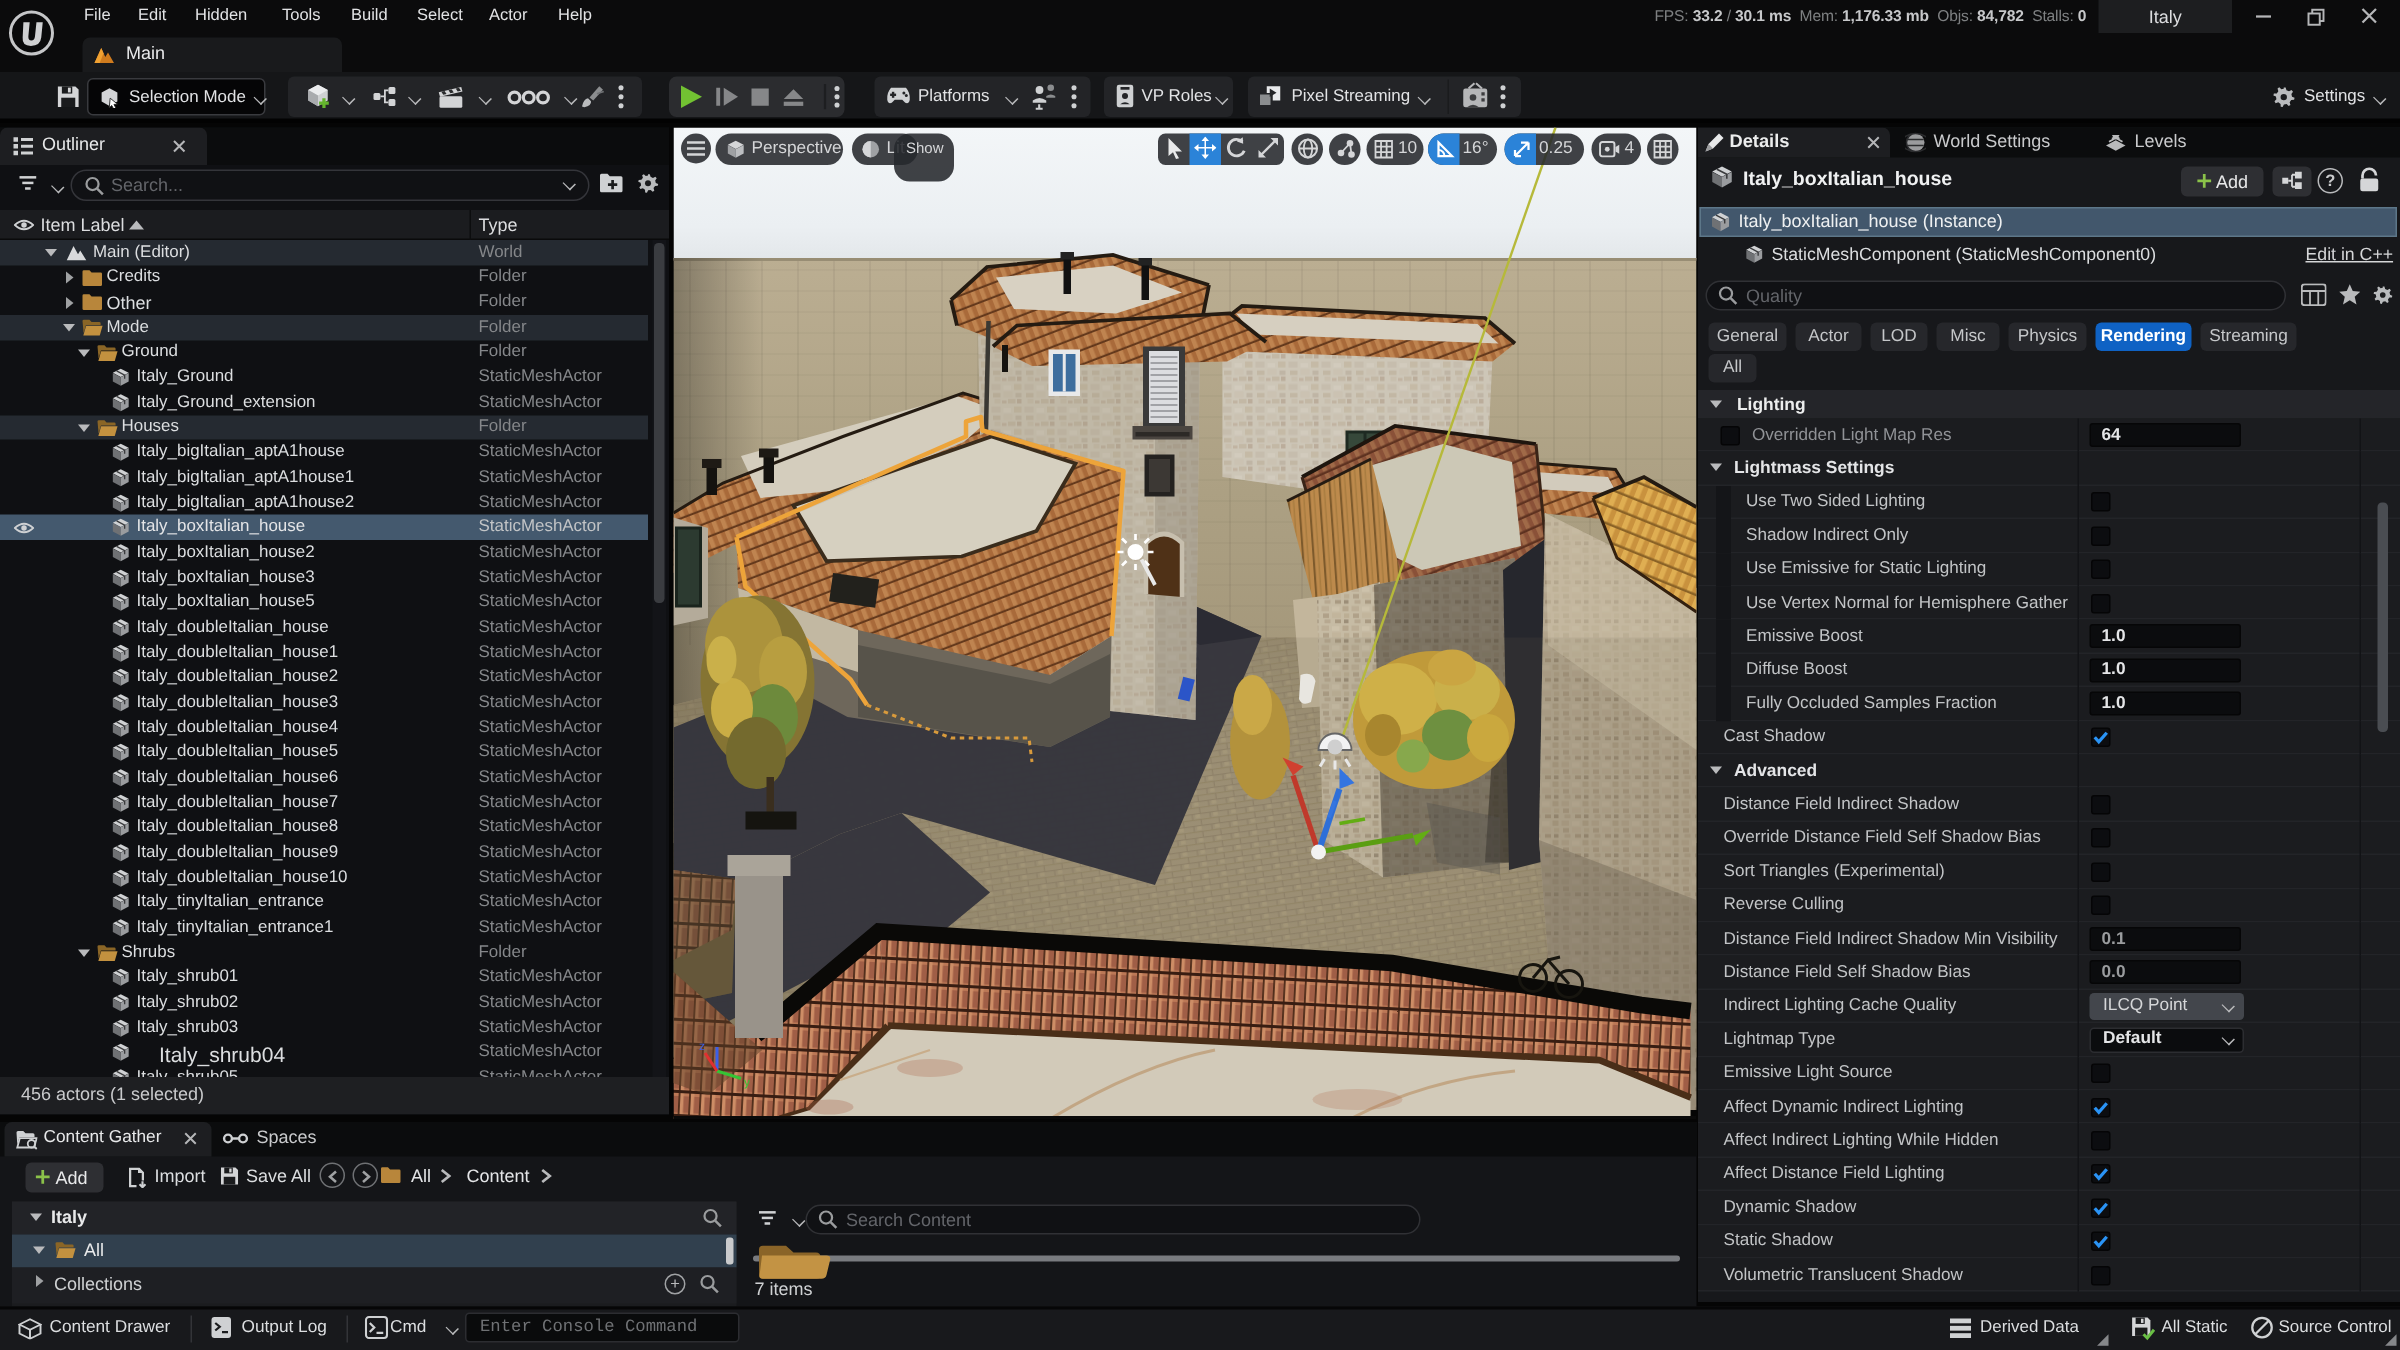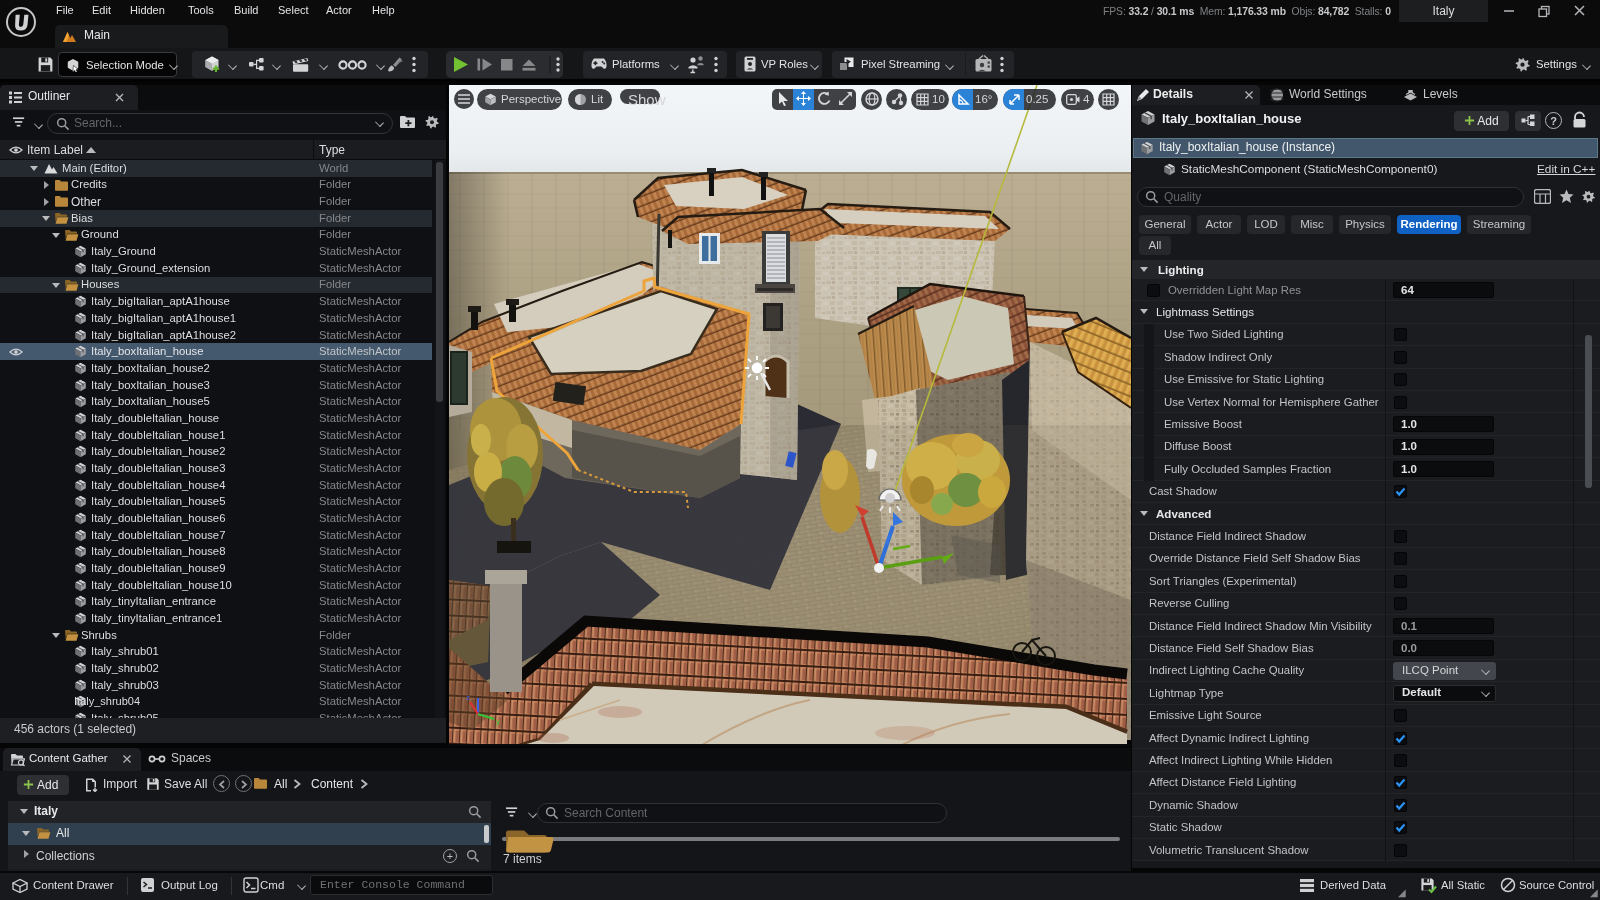--- a/index.html
+++ b/index.html
@@ -264,21 +264,21 @@
 <svg class="abs" style="left:54px;top:110.34px" width="15" height="13">
         <use href="#folder"></use>
       </svg>
 <div class="abs" style="left:71px;top:110.14px;font-size:12px;color:#dcdee0;white-space:nowrap">Other</div>
 <div class="abs" style="left:319px;top:110.14px;font-size:11.3px;color:#85878a">Folder</div>
 <div class="abs" style="left:0;top:125.01px;width:432px;height:16.67px;background:#252a31;"></div>
 <span class="abs" style="left:42px;top:131.01px;width:0;height:0;border-left:4.5px solid transparent;border-right:4.5px solid transparent;border-top:5.5px solid #b9babc"></span>
 <svg class="abs" style="left:54px;top:127.01px" width="15" height="13">
         <use href="#folderop"></use>
       </svg>
-<div class="abs" style="left:71px;top:126.81px;font-size:11.3px;color:#dcdee0;white-space:nowrap">Bias</div>
+<div class="abs" style="left:71px;top:126.81px;font-size:11.3px;color:#dcdee0;white-space:nowrap">Mode</div>
 <div class="abs" style="left:319px;top:126.81px;font-size:11.3px;color:#85878a">Folder</div>
 <div class="abs" style="left:0;top:141.68px;width:432px;height:16.67px;"></div>
 <span class="abs" style="left:52px;top:147.68px;width:0;height:0;border-left:4.5px solid transparent;border-right:4.5px solid transparent;border-top:5.5px solid #b9babc"></span>
 <svg class="abs" style="left:64px;top:143.68px" width="15" height="13">
         <use href="#folderop"></use>
       </svg>
 <div class="abs" style="left:81px;top:143.48px;font-size:11.3px;color:#dcdee0;white-space:nowrap">Ground</div>
 <div class="abs" style="left:319px;top:143.48px;font-size:11.3px;color:#85878a">Folder</div>
 <div class="abs" style="left:0;top:158.35px;width:432px;height:16.67px;"></div>
 <svg class="abs" style="left:74px;top:160.35px" width="13" height="13">
@@ -444,21 +444,21 @@
 <div class="abs" style="left:0;top:591.77px;width:432px;height:16.67px;"></div>
 <svg class="abs" style="left:74px;top:593.77px" width="13" height="13">
         <use href="#cube"></use>
       </svg>
 <div class="abs" style="left:91px;top:593.57px;font-size:11.3px;color:#dcdee0;white-space:nowrap">Italy_shrub03</div>
 <div class="abs" style="left:319px;top:593.57px;font-size:11.3px;color:#85878a">StaticMeshActor</div>
 <div class="abs" style="left:0;top:608.44px;width:432px;height:16.67px;"></div>
 <svg class="abs" style="left:74px;top:610.44px" width="13" height="13">
         <use href="#cube"></use>
       </svg>
-<div class="abs" style="left:74px;top:610.24px;font-size:11px;color:#dcdee0;white-space:nowrap">Italy_shrub04</div>
+<div class="abs" style="left:106px;top:610.24px;font-size:14px;color:#dcdee0;white-space:nowrap">Italy_shrub04</div>
 <div class="abs" style="left:319px;top:610.24px;font-size:11.3px;color:#85878a">StaticMeshActor</div>
 <div class="abs" style="left:0;top:625.11px;width:432px;height:16.67px;"></div>
 <svg class="abs" style="left:74px;top:627.11px" width="13" height="13">
         <use href="#cube"></use>
       </svg>
 <div class="abs" style="left:91px;top:626.91px;font-size:11.3px;color:#dcdee0;white-space:nowrap">Italy_shrub05</div>
 <div class="abs" style="left:319px;top:626.91px;font-size:11.3px;color:#85878a">StaticMeshActor</div>
 <div class="abs" style="left:435px;top:75px;width:9px;height:558px;background:#131418"></div>
 <div class="abs" style="left:436px;top:77px;width:7px;height:240px;background:#3a3c40;border-radius:3px"></div>
 <div class="abs" style="left:0;top:633px;width:446px;height:25px;background:#1e1f22"></div>
@@ -774,21 +774,21 @@
     </div>
 <div class="abs" style="left:477px;top:89px;width:85px;height:21px;background:rgba(38,40,44,.88);border-radius:10.5px;color:#d5d6d8;font-size:11.5px;line-height:21px"><svg class="abs" style="left:7px;top:4px" width="13" height="13" viewBox="0 0 16 16">
         <path d="M8 1 L14.5 4.4 L8 7.8 L1.5 4.4 Z" fill="#d5d6d8"></path>
         <path d="M1.5 4.6 L8 8 L8 15 L1.5 11.4 Z" fill="#9fa1a4"></path>
         <path d="M14.5 4.6 L8 8 L8 15 L14.5 11.4 Z" fill="#bcbec1"></path>
       </svg><span style="margin-left:24px">Perspective</span></div>
 <div class="abs" style="left:568px;top:89px;width:44px;height:21px;background:rgba(38,40,44,.88);border-radius:10.5px;color:#d5d6d8;font-size:11.5px;line-height:21px"><svg class="abs" style="left:6px;top:4px" width="13" height="13" viewBox="0 0 13 13">
         <circle cx="6.5" cy="6.5" r="5.5" fill="#9fa1a4"></circle>
         <path d="M6.5,1 a5.5,5.5 0 0 0 0,11 Z" fill="#d5d6d8"></path>
       </svg><span style="margin-left:23px">Lit</span></div>
-<div class="abs" style="left:620px;top:89px;width:40px;height:15px;background:rgba(38,40,44,.88);border-radius:10.5px;color:#d5d6d8;font-size:15px;line-height:21px"><span style="margin-left:8px">Show</span></div>
+<div class="abs" style="left:596px;top:89px;width:40px;height:32px;background:rgba(38,40,44,.88);border-radius:10.5px;color:#d5d6d8;font-size:10px;line-height:21px"><span style="margin-left:8px">Show</span></div>
 <div class="abs" style="left:772px;top:88.5px;width:84px;height:21px;background:rgba(38,40,44,.88);border-radius:5px"></div>
 <div class="abs" style="left:793px;top:88.5px;width:21px;height:21px;background:#2b83d8"></div>
 <svg class="abs" style="left:778px;top:92px" width="11" height="14" viewBox="0 0 11 14">
       <path d="M1,0 L10,9 L5.5,9 L8,13.5 L6,14 L4,9.5 L1,12 Z" fill="#e8e9ea"></path>
     </svg>
 <svg class="abs" style="left:796px;top:91px" width="15" height="15" viewBox="0 0 15 15">
       <path d="M7.5,0 L10,3 L5,3 Z M7.5,15 L5,12 L10,12 Z M0,7.5 L3,5 L3,10 Z M15,7.5 L12,5 L12,10 Z M7,3 h1 v9 h-1 Z M3,7 h9 v1 h-9 Z" fill="#fff"></path>
     </svg>
 <svg class="abs" style="left:817px;top:91px" width="15" height="15" viewBox="0 0 15 15">
       <path d="M12.5,9.5 a5.5,5.5 0 1 1 -1.2,-6" fill="none" stroke="#d5d6d8" stroke-width="1.9"></path>
@@ -911,21 +911,21 @@
 <div class="abs" style="left:253px;top:194.0px;width:1px;height:22.4px;background:#121316"></div>
 <div class="abs" style="left:441px;top:194.0px;width:1px;height:22.4px;background:#121316"></div>
 <div class="abs" style="left:15px;top:198.5px;width:13px;height:13px;background:#0c0d10;border:1px solid #050506;border-radius:2px"></div>
 <div class="abs" style="left:36px;top:198.5px;font-size:11.4px;color:#909296">Overridden Light Map Res</div>
 <div class="abs" style="left:261px;top:197.0px;width:101px;height:16px;background:#0b0c0e;border:1px solid #060607;border-radius:2px"></div>
       <div class="abs" style="left:269px;top:198.5px;font-size:11.5px;font-weight:bold;color:#e4e5e7">64</div>
 <div class="abs" style="left:0;top:216.4px;width:468px;height:22.4px;background:#1b1c1f;border-bottom:1px solid #232428"></div>
 <div class="abs" style="left:253px;top:216.4px;width:1px;height:22.4px;background:#121316"></div>
 <div class="abs" style="left:441px;top:216.4px;width:1px;height:22.4px;background:#121316"></div>
 <span class="abs" style="left:8px;top:224.4px;width:0;height:0;border-left:4.5px solid transparent;border-right:4.5px solid transparent;border-top:5.5px solid #b9babc"></span>
-<div class="abs" style="left:24px;top:220.4px;font-size:11.6px;font-weight:normal;color:#e4e5e7">Lightmass Settings</div>
+<div class="abs" style="left:24px;top:220.4px;font-size:11.6px;font-weight:bold;color:#e4e5e7">Lightmass Settings</div>
 <div class="abs" style="left:0;top:238.8px;width:468px;height:22.4px;background:#1b1c1f;border-bottom:1px solid #232428"></div>
 <div class="abs" style="left:253px;top:238.8px;width:1px;height:22.4px;background:#121316"></div>
 <div class="abs" style="left:441px;top:238.8px;width:1px;height:22.4px;background:#121316"></div>
 <div class="abs" style="left:12px;top:238.8px;width:10px;height:22.4px;background:#141518"></div>
 <div class="abs" style="left:32px;top:243.3px;font-size:11.4px;color:#c2c4c6">Use Two Sided Lighting</div>
 <div class="abs" style="left:262px;top:243.3px;width:13px;height:13px;background:#0c0d10;border:1px solid #050506;border-radius:2px"></div>
 <div class="abs" style="left:0;top:261.2px;width:468px;height:22.4px;background:#1b1c1f;border-bottom:1px solid #232428"></div>
 <div class="abs" style="left:253px;top:261.2px;width:1px;height:22.4px;background:#121316"></div>
 <div class="abs" style="left:441px;top:261.2px;width:1px;height:22.4px;background:#121316"></div>
 <div class="abs" style="left:12px;top:261.2px;width:10px;height:22.4px;background:#141518"></div>

